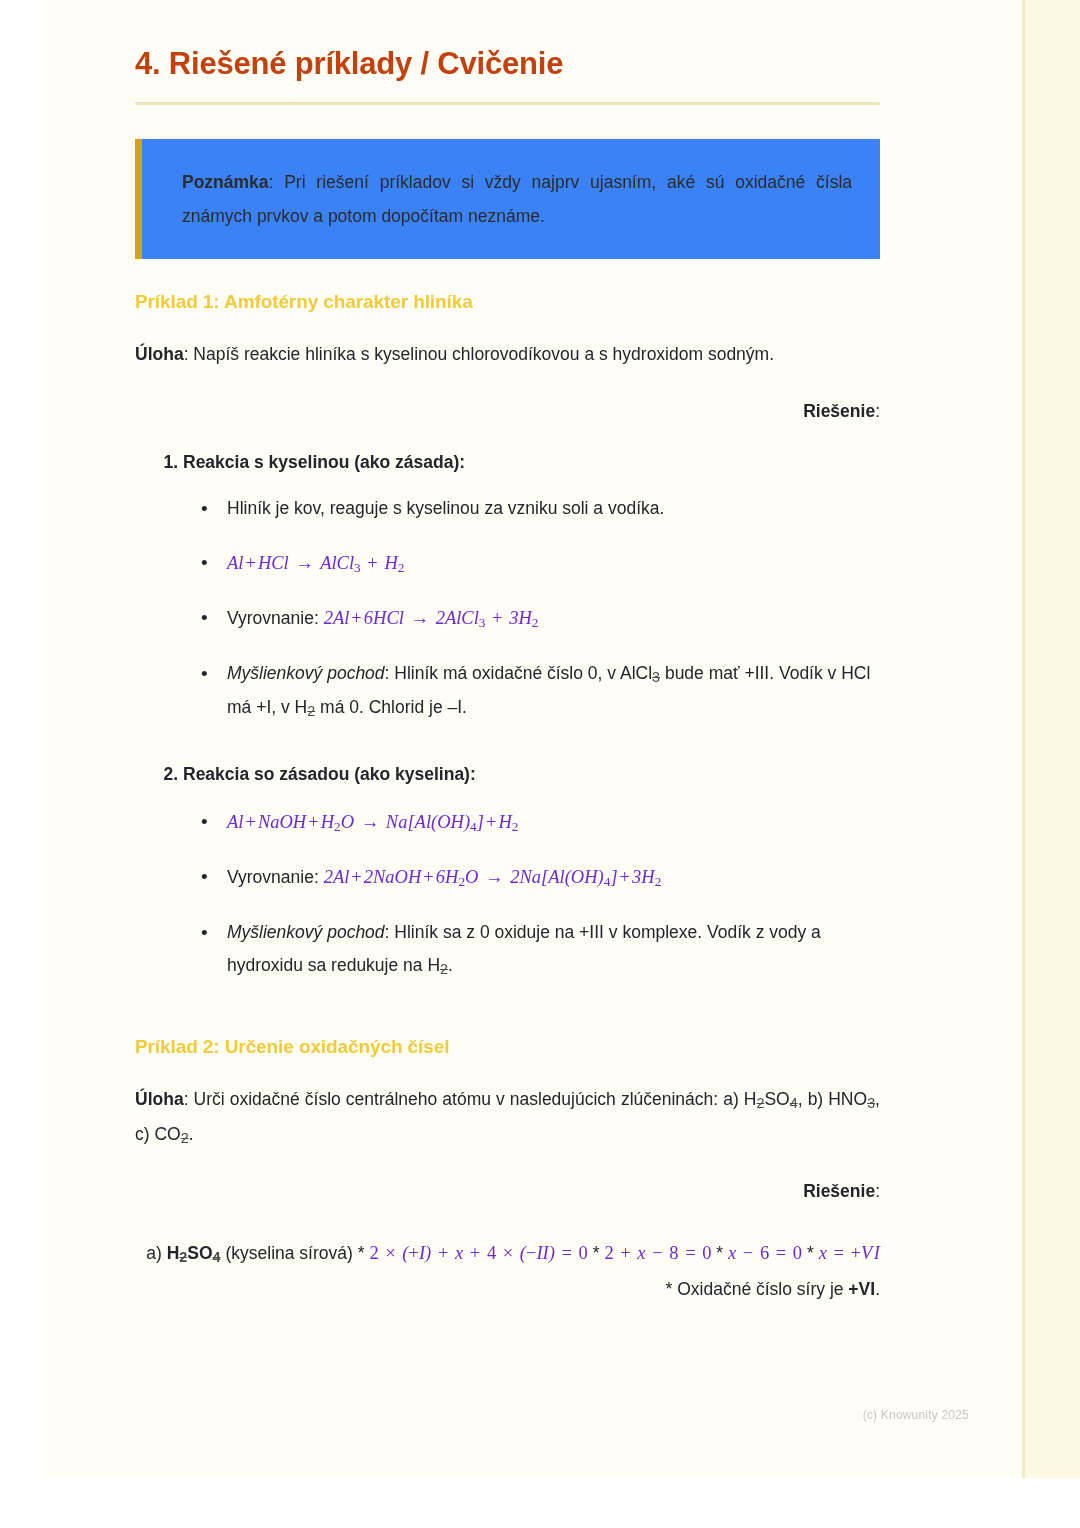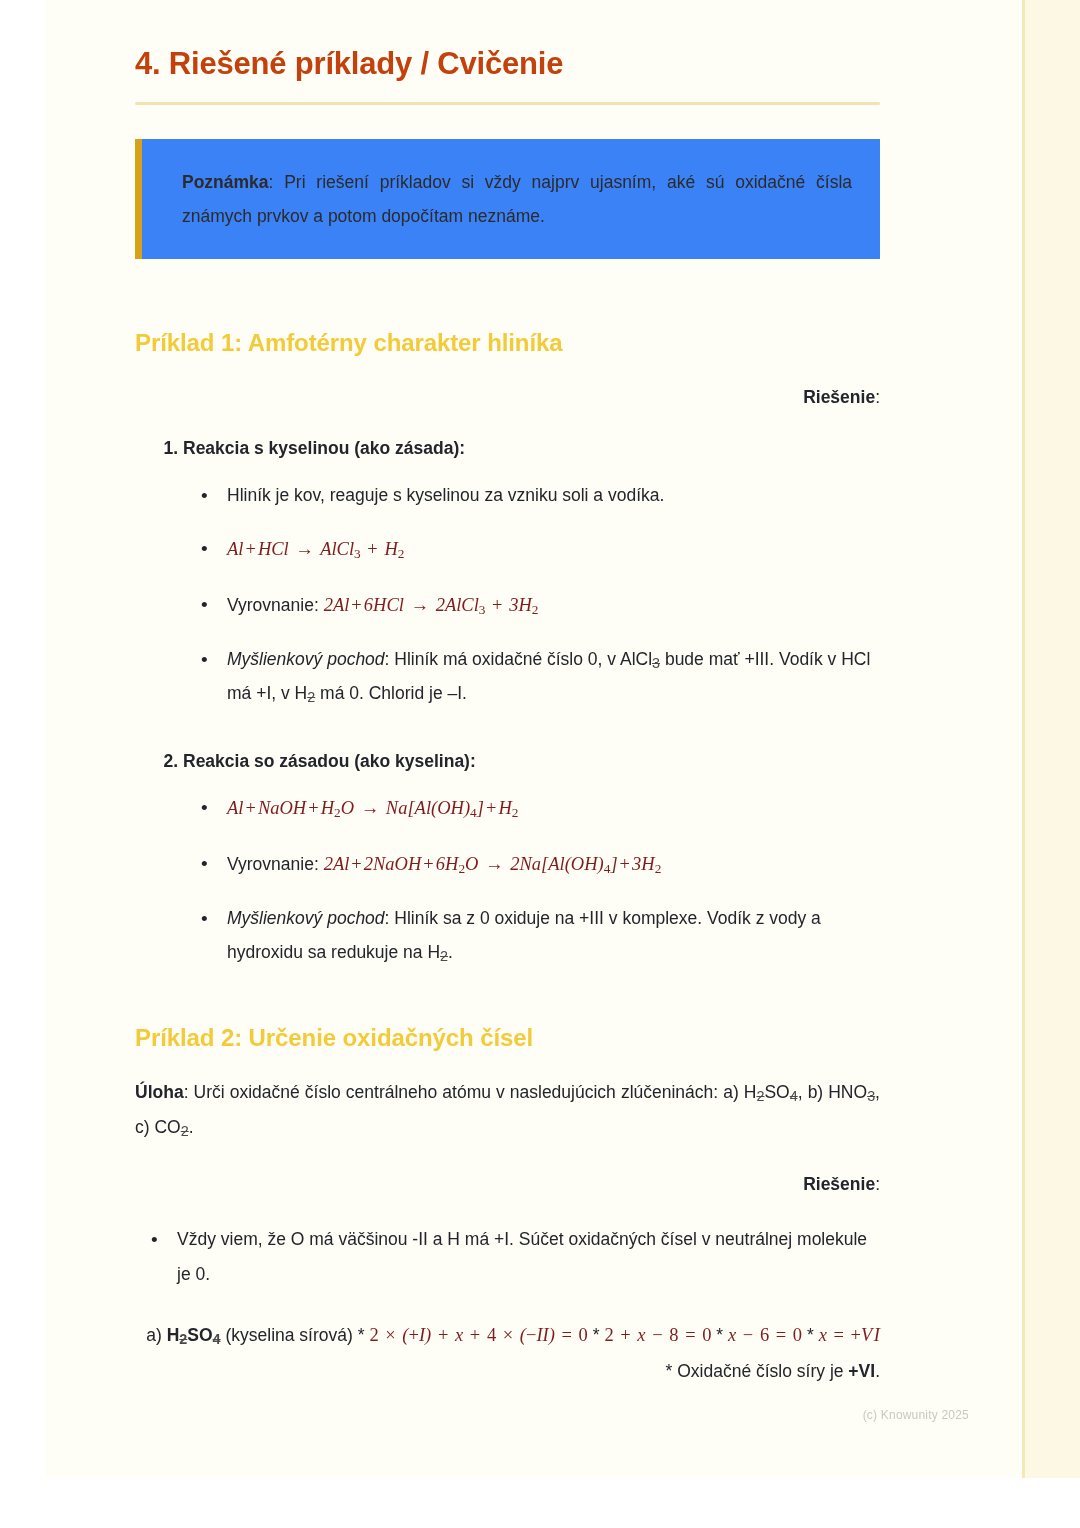--- a/index.html
+++ b/index.html
@@ -72,24 +72,24 @@
   .note-box p {
     margin: 0;
     font-size: 17.5px;
     line-height: 1.95;
     color: #2b2b2b;
     text-align: justify;
   }
   .note-box b { font-weight: bold; }
 
   h2.example-title {
-    font-size: 24px;
+    font-size: 19px;
     font-weight: bold;
     color: #F2CB3A;
-    margin: 68px 0 0 0;
+    margin: 31px 0 0 0;
     line-height: 1.3;
     letter-spacing: -0.1px;
   }
 
   p.body {
     font-size: 17.5px;
     line-height: 2.0;
     color: #22252b;
     margin: 22px 0 0 0;
     text-align: justify;
@@ -154,21 +154,21 @@
     top: -1px;
     font-size: 19px;
     color: #22252b;
   }
 
   
   .math {
     font-family: "Liberation Serif", serif;
     font-style: italic;
     font-size: 18.5px;
-    color: #7f1d1d;
+    color: #6d28d9;
     white-space: nowrap;
   }
   .math .up { font-style: normal; }
   .math sub {
     font-size: 0.72em;
     font-style: normal;
     vertical-align: -0.22em;
   }
   .math .op { font-style: normal; padding: 0 2px; }
 
@@ -203,20 +203,21 @@
 
     <h1 class="doc-title">4. Riešené príklady / Cvičenie</h1>
     <div class="title-rule"></div>
 
     <div class="note-box">
       <p><b>Poznámka</b><span>: Pri riešení príkladov si vždy najprv ujasním, aké sú oxidačné čísla známych prvkov a potom dopočítam neznáme.</span></p>
     </div>
 
     <h2 class="example-title">Príklad 1: Amfotérny charakter hliníka</h2>
 
+    <p class="body"><b>Úloha</b><span>: Napíš reakcie hliníka s kyselinou chlorovodíkovou a s hydroxidom sodným.</span></p>
 
     <p class="body tight"><b>Riešenie</b><span>:</span></p>
 
     <ol class="steps">
 
       <li>
         <span>Reakcia s kyselinou (ako zásada):</span>
         <ul class="bullets">
           <li><span>Hliník je kov, reaguje s kyselinou za vzniku soli a vodíka.</span></li>
 
@@ -253,23 +254,20 @@
       </li>
 
     </ol>
 
     <h2 class="example-title" style="margin-top:52px;">Príklad 2: Určenie oxidačných čísel</h2>
 
     <p class="body"><b>Úloha</b><span>: Urči oxidačné číslo centrálneho atómu v nasledujúcich zlúčeninách: a) H<span class="sub-strike">2</span>SO<span class="sub-strike">4</span>, b) HNO<span class="sub-strike">3</span>, c) CO<span class="sub-strike">2</span>.</span></p>
 
     <p class="body tight"><b>Riešenie</b><span>:</span></p>
 
-    <ul class="plain">
-      <li><span>Vždy viem, že O má väčšinou -II a H má +I. Súčet oxidačných čísel v neutrálnej molekule je 0.</span></li>
-    </ul>
 
     <p class="body tight" style="margin-top:26px;line-height:2.0;"><span>a) </span><b>H<span class="sub-strike">2</span>SO<span class="sub-strike">4</span></b><span> (kyselina sírová) * </span><span class="math"><span class="up">2</span> <span class="op">×</span> (<span class="up">+</span><span>I</span>) <span class="op">+</span> <span>x</span> <span class="op">+</span> <span class="up">4</span> <span class="op">×</span> (<span class="up">−</span><span>II</span>) <span class="op">=</span> <span class="up">0</span></span><span> * </span><span class="math"><span class="up">2</span> <span class="op">+</span> <span>x</span> <span class="op">−</span> <span class="up">8</span> <span class="op">=</span> <span class="up">0</span></span><span> * </span><span class="math"><span>x</span> <span class="op">−</span> <span class="up">6</span> <span class="op">=</span> <span class="up">0</span></span><span> * </span><span class="math"><span>x</span> <span class="op">=</span> <span class="up">+</span><span>V</span> <span>I</span></span><span> * </span><span>Oxidačné číslo síry je </span><b>+VI</b><span>.</span></p>
 
   </div>
 
   <div id="watermark">(c) Knowunity 2025</div>
 
 </div>
 
 </body></html>

